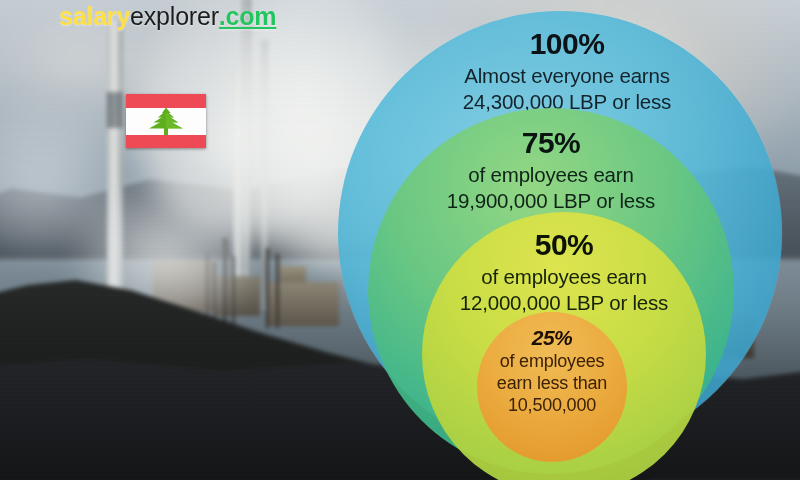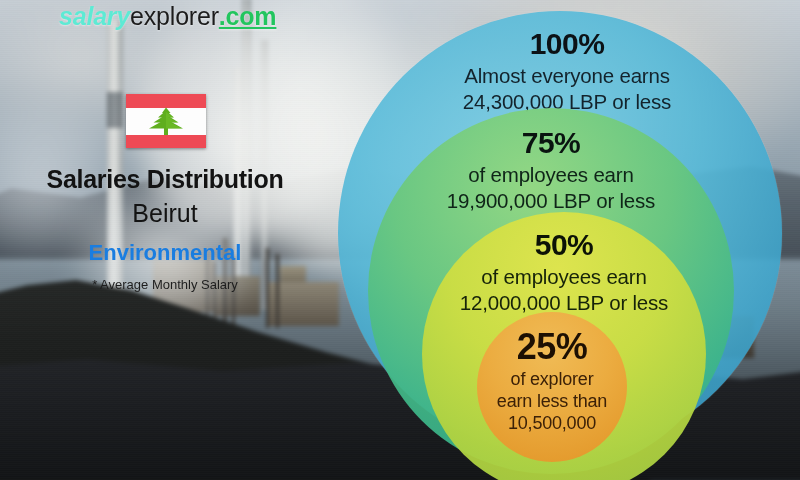--- a/index.html
+++ b/index.html
@@ -119,21 +119,21 @@
   
   .bg-blurwrap { position:absolute; inset:-20px; filter:blur(2.2px); }
 
   
   .logo {
     position:absolute; left:59px; top:4px;
     font-size:25px; font-weight:bold; letter-spacing:-.2px;
     white-space:nowrap; line-height:1;
     text-shadow:0 1px 2px rgba(255,255,255,.45);
   }
-  .logo .part-a { color:#5eead4;font-style:italic; }
+  .logo .part-a { color:#fde047; }
   .logo .part-b { color:#1c1c1c; font-weight:normal; }
   .logo .part-c { color:#22c55e;text-decoration:underline; }
 
   
   .flag-wrap {
     position:absolute; left:126px; top:94px; width:80px; height:54px;
     box-shadow:0 1px 3px rgba(0,0,0,.4);
     overflow:hidden; background:#fff;
   }
   .flag-stripe-top, .flag-stripe-bot {
@@ -194,21 +194,21 @@
   .band-75 .pct { font-size:30px; color:#0a1410; letter-spacing:-.5px; }
   .band-75 .ln  { font-size:20.5px; color:#0f2418; margin-top:2px; letter-spacing:-.2px; }
 
   
   .band-50 { top:16px; left:0; color:#17240c; }
   .band-50 .pct { font-size:30px; color:#0c1206; letter-spacing:-.5px; }
   .band-50 .ln  { font-size:20.5px; color:#162309; margin-top:2px; letter-spacing:-.2px; }
 
   
   .band-25 { top:14px; left:0; color:#3a1f06; }
-  .band-25 .pct { font-size:36px; color:#1d1003; letter-spacing:-.5px; }
+  .band-25 .pct { font-size:21px; color:#1d1003; letter-spacing:-.5px;font-style:italic; }
   .band-25 .ln  { font-size:18px; color:#3c2107; margin-top:1px; letter-spacing:-.2px; }
 
   .nowrap { white-space:nowrap; }
 </style>
 </head>
 <body>
 
 <div id="stage">
 
   <div class="bg">
@@ -274,26 +274,20 @@
         <rect x="19" y="19" width="4" height="9"></rect>
       </g>
       <g fill="#74c32c" opacity=".55">
         <path d="M21 5 L28 10.5 L21 10.5 Z"></path>
         <path d="M21 9 L32.5 15.5 L21 15.5 Z"></path>
         <path d="M21 13.5 L37 21.5 L21 21.5 Z"></path>
       </g>
     </svg>
   </div>
 
-  <div class="left-text">
-    <div class="title-main">Salaries Distribution</div>
-    <div class="title-sub">Beirut</div>
-    <div class="title-job">Environmental</div>
-    <div class="title-note">* Average Monthly Salary</div>
-  </div>
 
   <div class="circle c-100">
     <div class="band band-100">
       <span class="pct">100%</span>
       <span class="ln nowrap">Almost everyone earns</span>
       <span class="ln nowrap">24,300,000 LBP or less</span>
     </div>
   </div>
 
   <div class="circle c-75">
@@ -308,19 +302,19 @@
     <div class="band band-50">
       <span class="pct">50%</span>
       <span class="ln nowrap">of employees earn</span>
       <span class="ln nowrap">12,000,000 LBP or less</span>
     </div>
   </div>
 
   <div class="circle c-25">
     <div class="band band-25">
       <span class="pct">25%</span>
-      <span class="ln nowrap">of explorer</span>
+      <span class="ln nowrap">of employees</span>
       <span class="ln nowrap">earn less than</span>
       <span class="ln nowrap">10,500,000</span>
     </div>
   </div>
 
 </div>
 
 </body></html>

